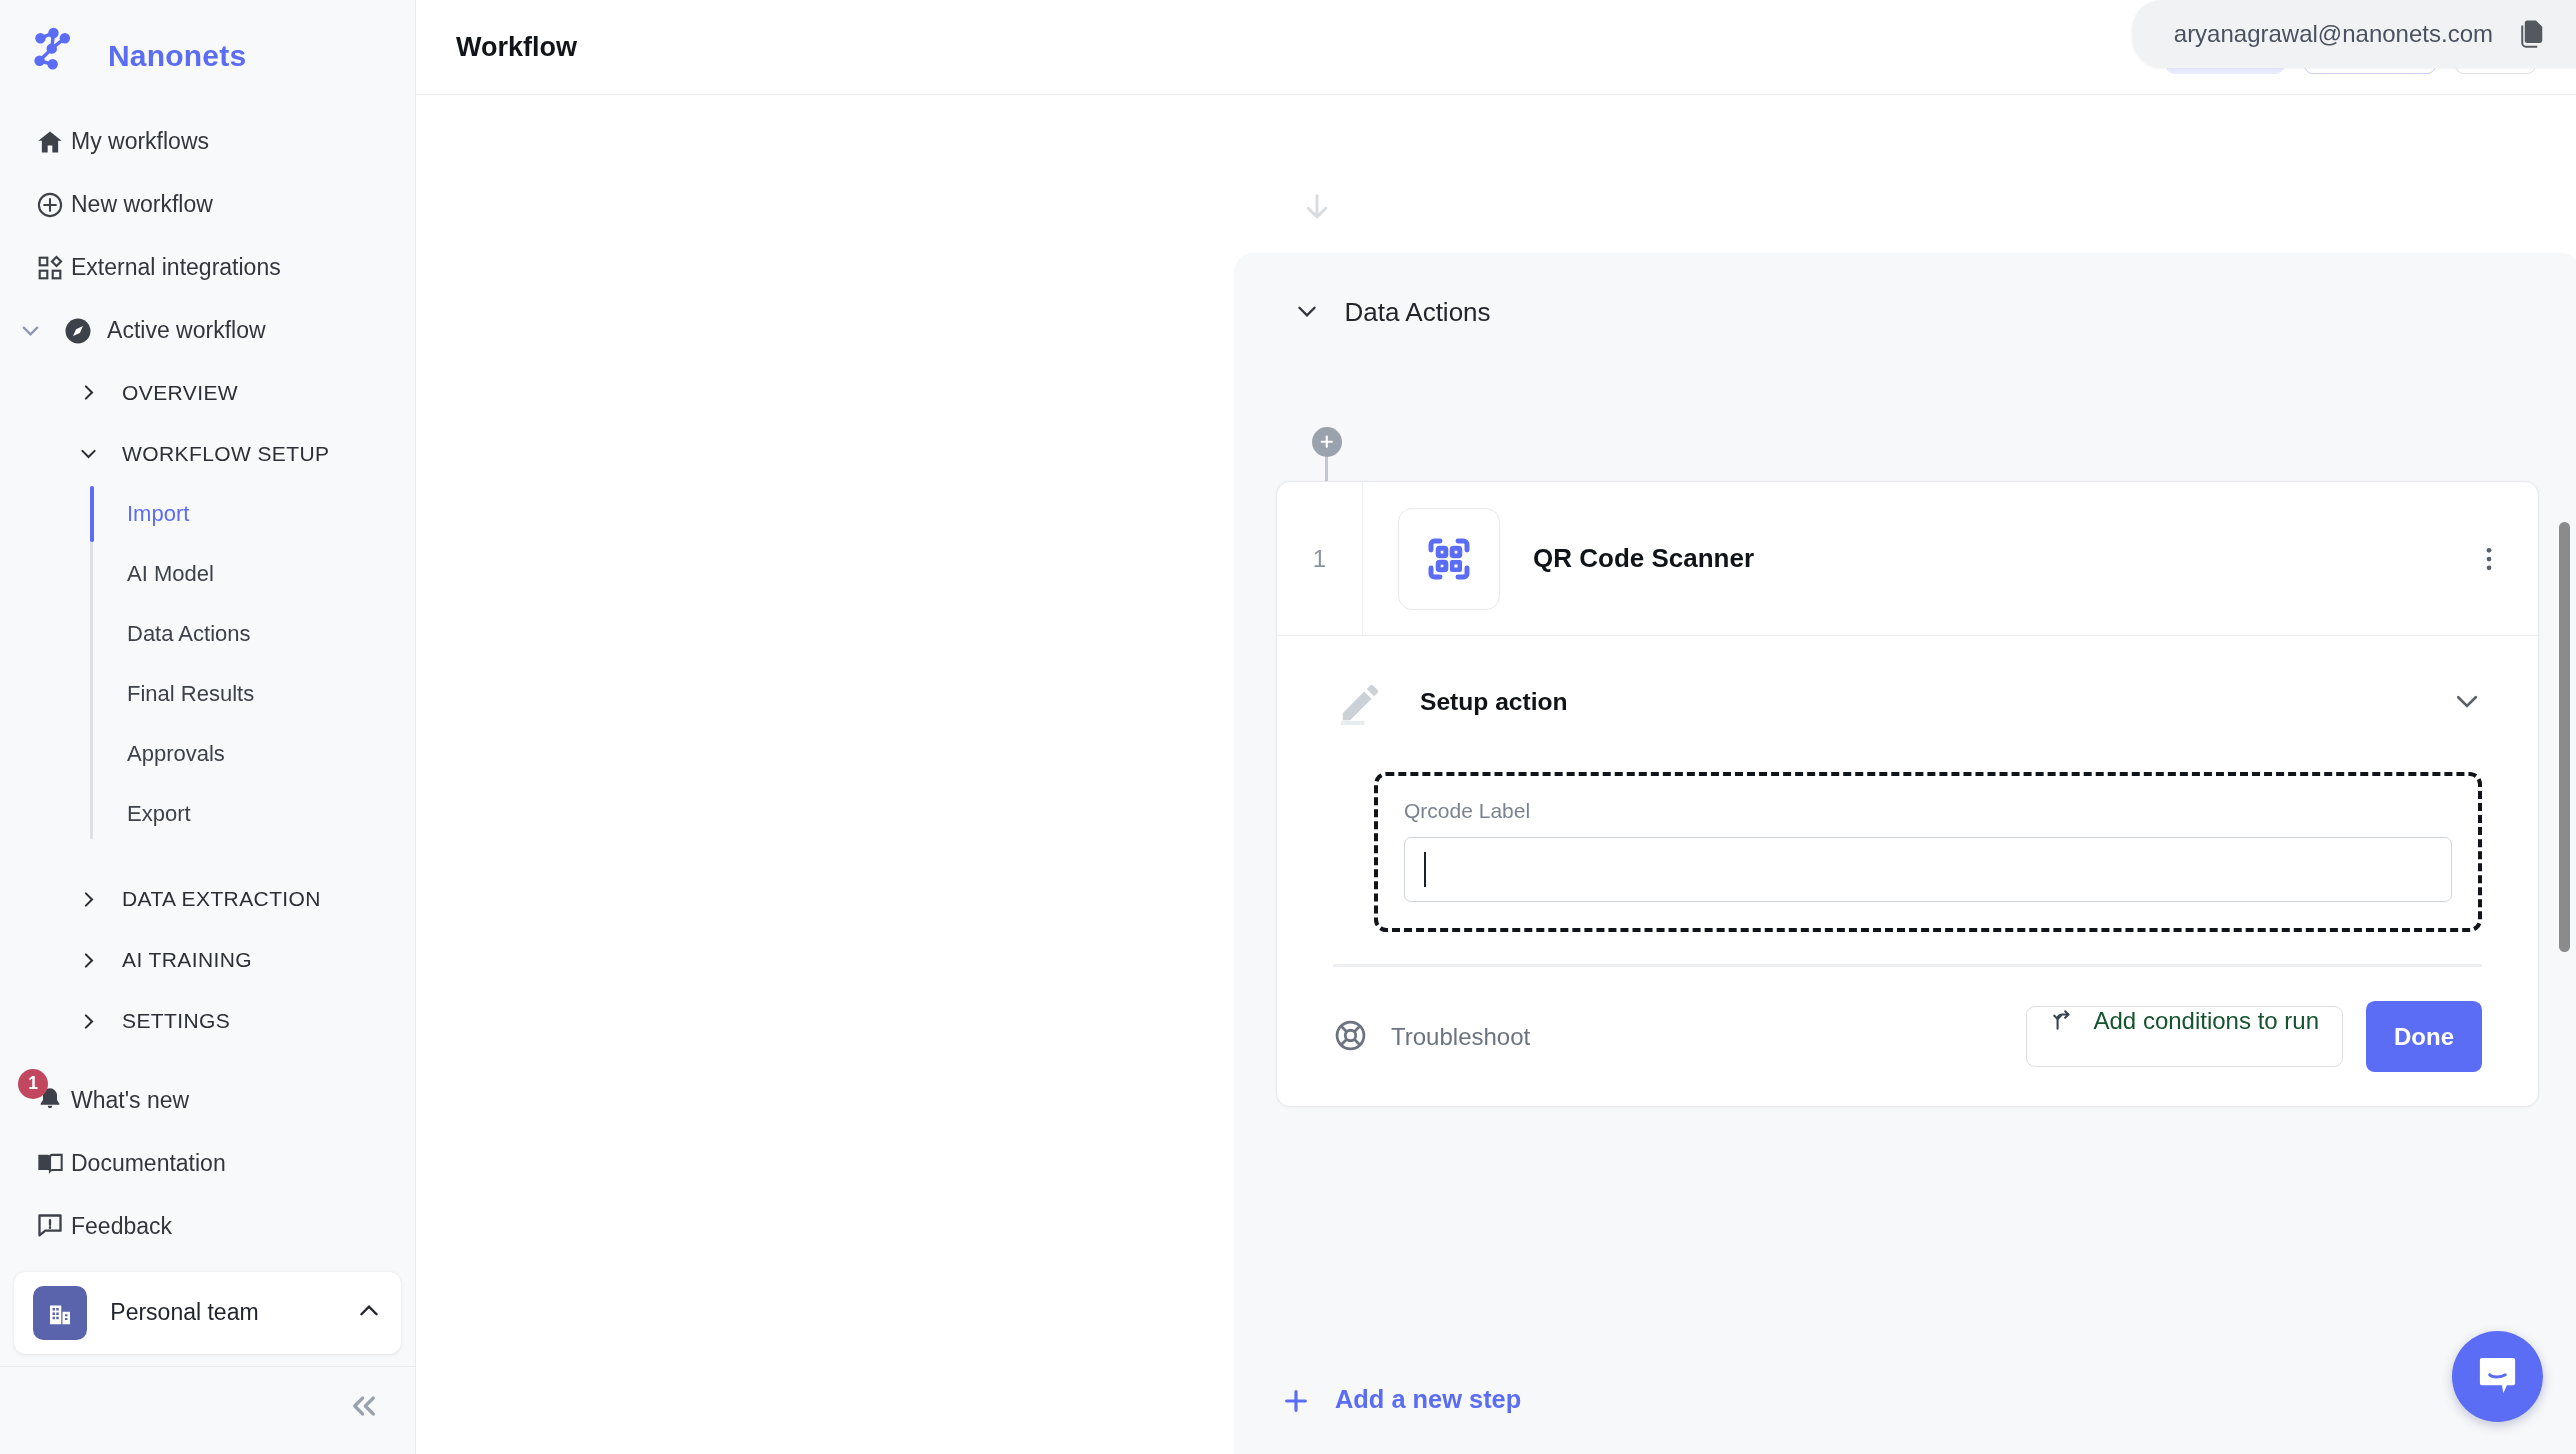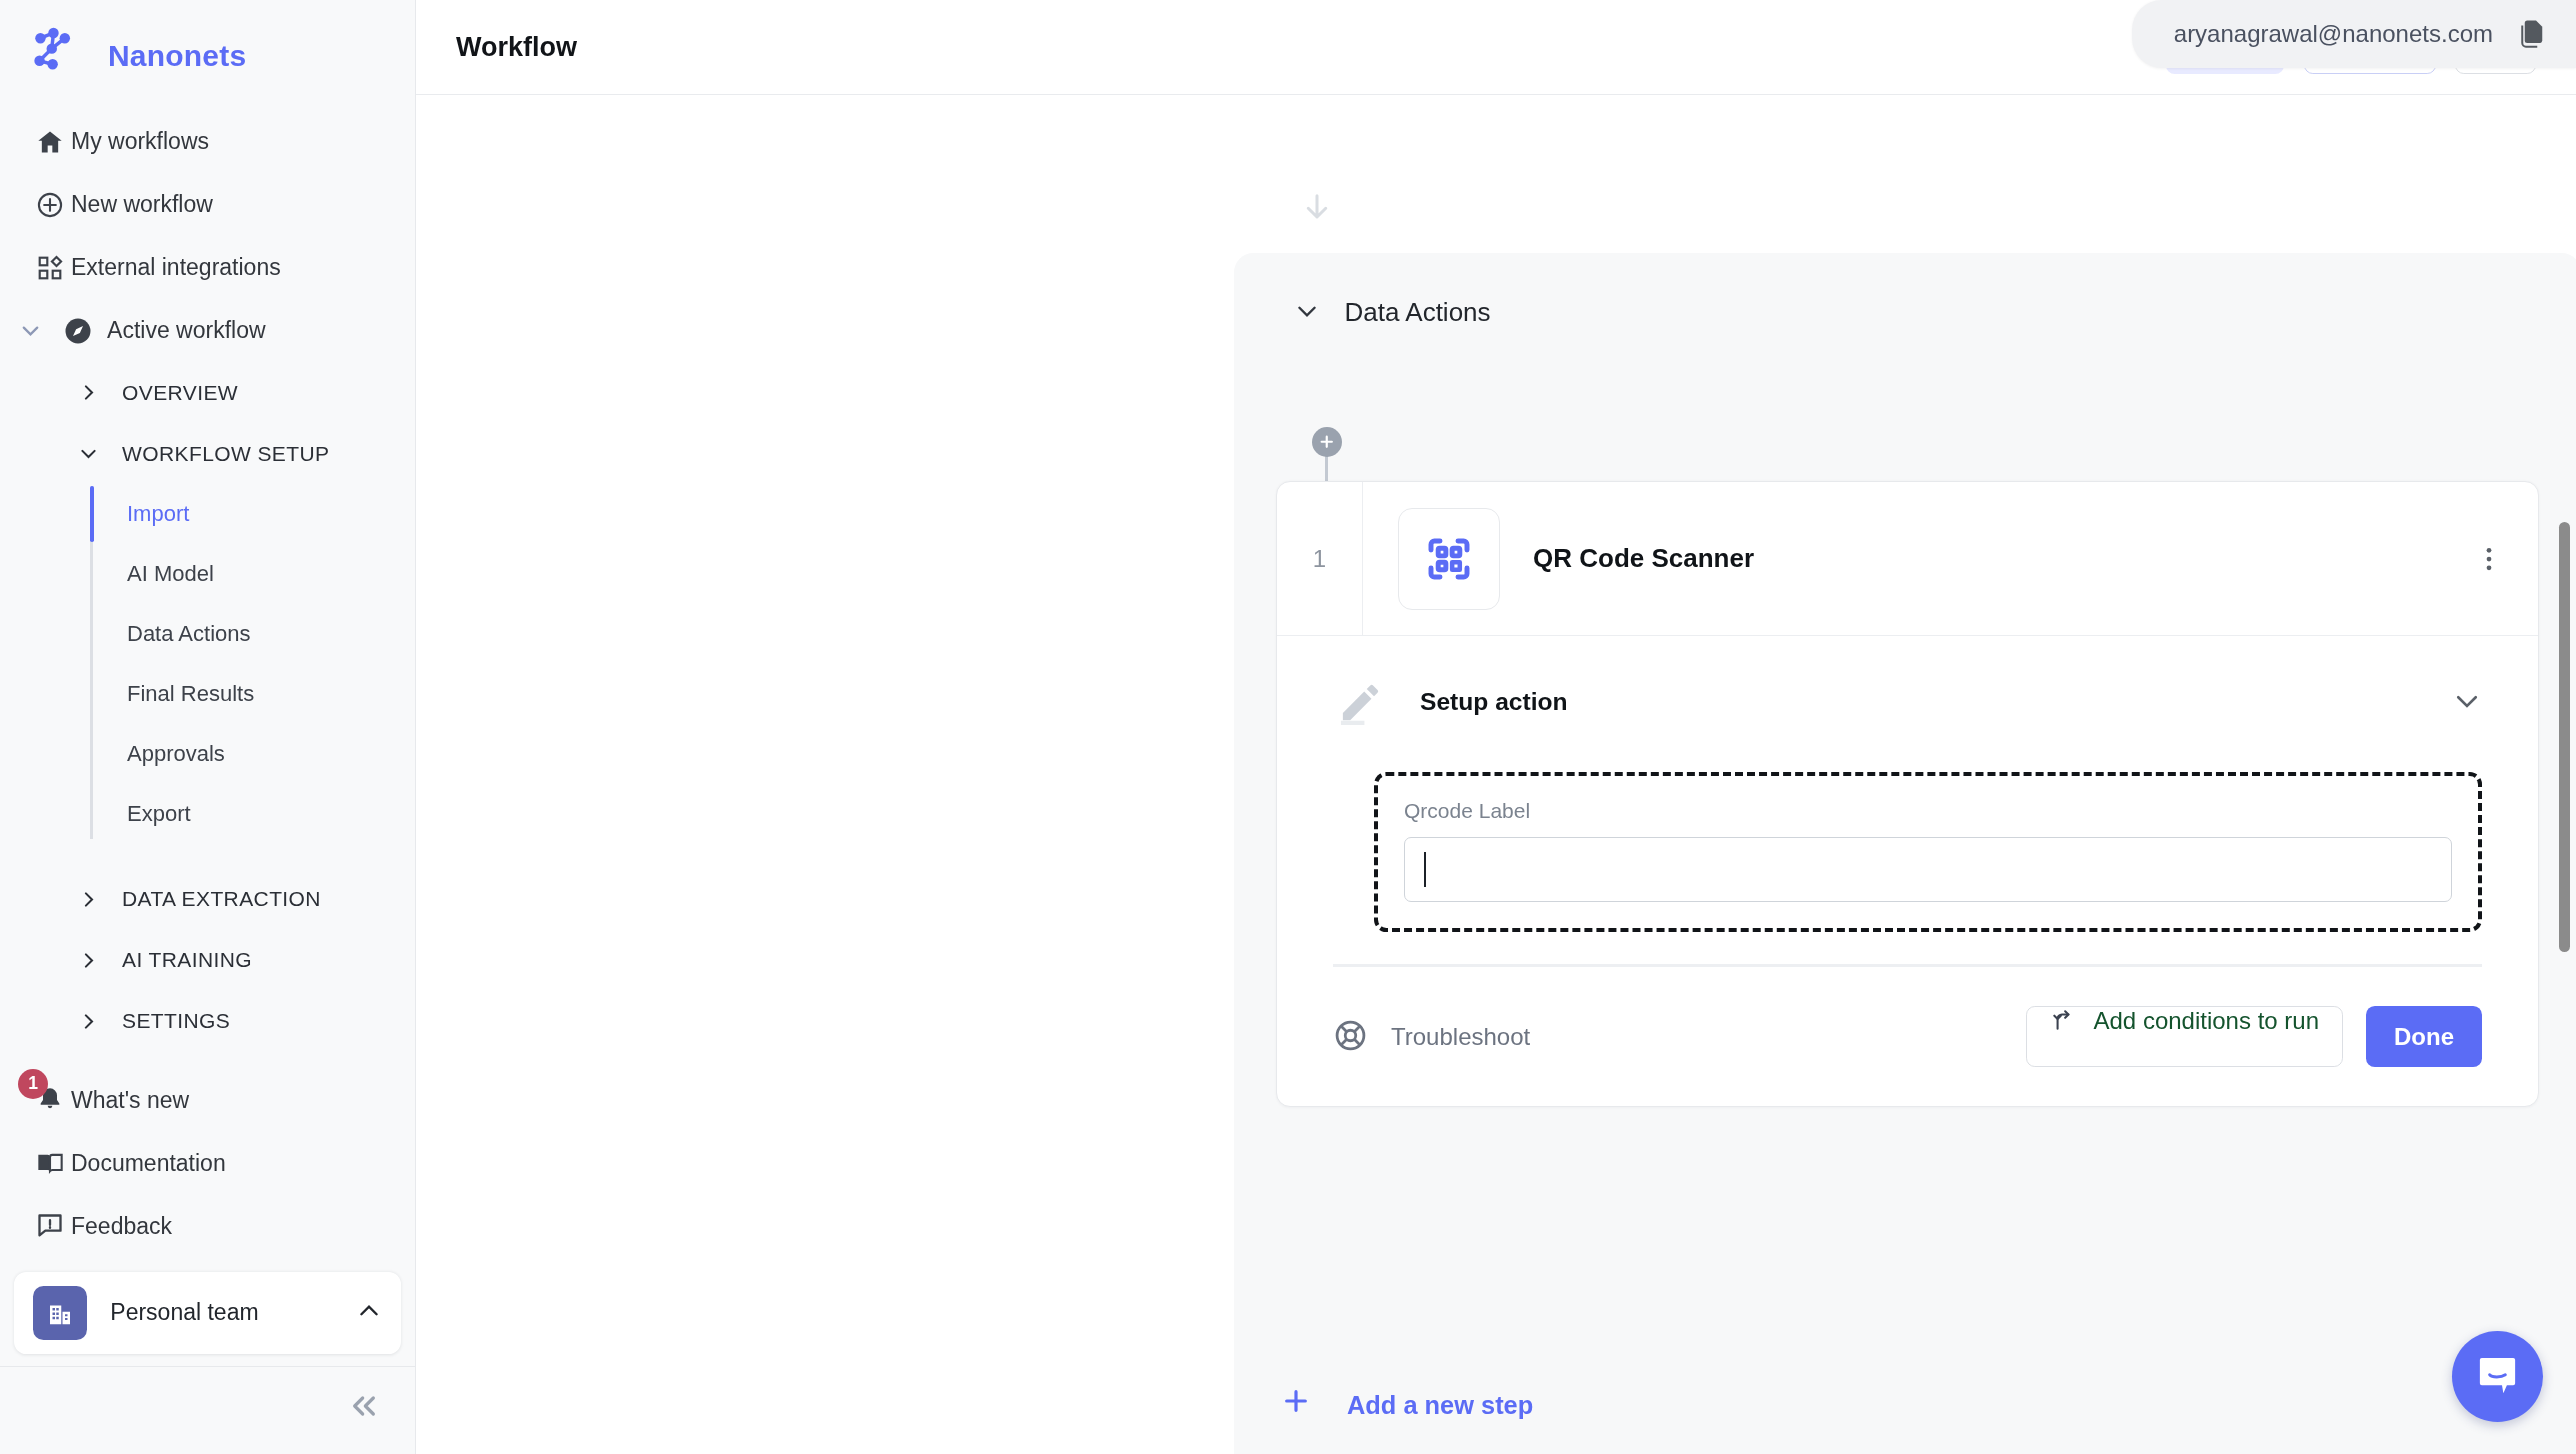--- a/index.html
+++ b/index.html
@@ -186,28 +186,28 @@
     display: flex; align-items: center; padding: 0 56px; height: 139px; gap: 23px;
   }
   .trouble { display: flex; align-items: center; gap: 23px; cursor: pointer; }
   .trouble-label { font-size: 24px; color: #6c7380; }
   .btn-outline {
     margin-left: auto; display: flex; gap: 17.5px;
     height: 61px; padding: 0 23px; border: 1.8px solid #dcdfe4; border-radius: 8.8px;
     background: #fff; font-size: 24px; color: #14532d; cursor: pointer; white-space: nowrap;
   }
   .btn-primary {
-    height: 61px; padding: 0 28px; border-radius: 8.8px; background: #5b6cf5;
+    height: 71px; padding: 0 28px; border-radius: 8.8px; background: #5b6cf5;
     color: #fff; font-size: 24px; font-weight: 700; display: flex; align-items: center;
     cursor: pointer;
   }
 
   .add-step {
     position: absolute; left: 864px; top: 1290px;
-    display: flex; align-items: flex-end; gap: 35px; cursor: pointer;
+    display: flex; align-items: flex-start; gap: 23px; cursor: pointer;
   }
   .add-step-label { font-size: 25.4px; color: #5b6cf5; font-weight: 700; }
 
   .scrollbar-track {
     position: absolute; right: 0; top: 95px; width: 23px; bottom: 0; background: transparent;
   }
   .scrollbar-thumb {
     position: absolute; right: 6.1px; top: 332px; width: 11.4px; height: 430px;
     background: #8b8b8b; border-radius: 6.1px; cursor: pointer;
   }

